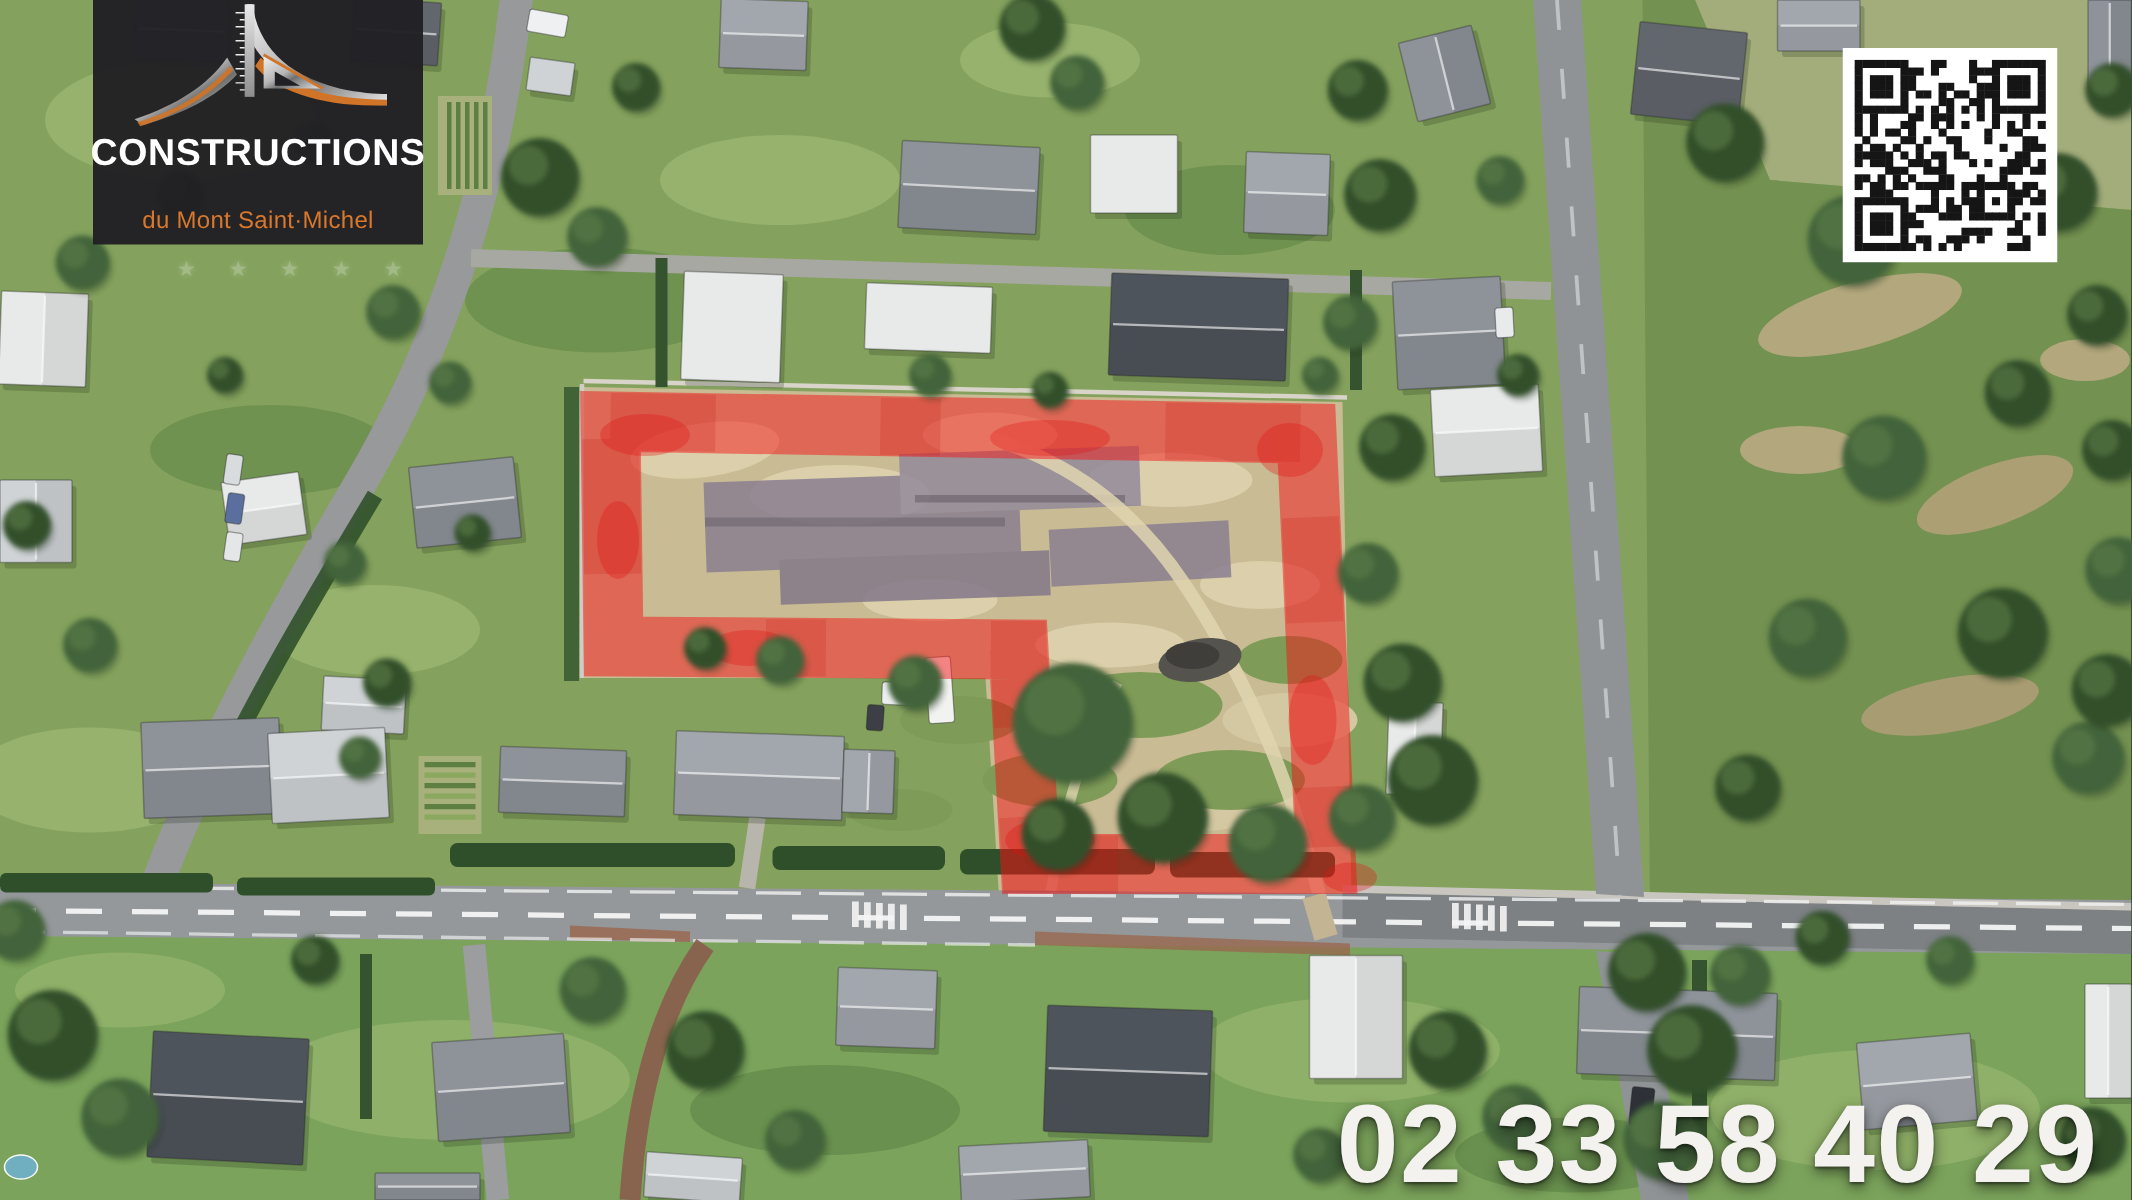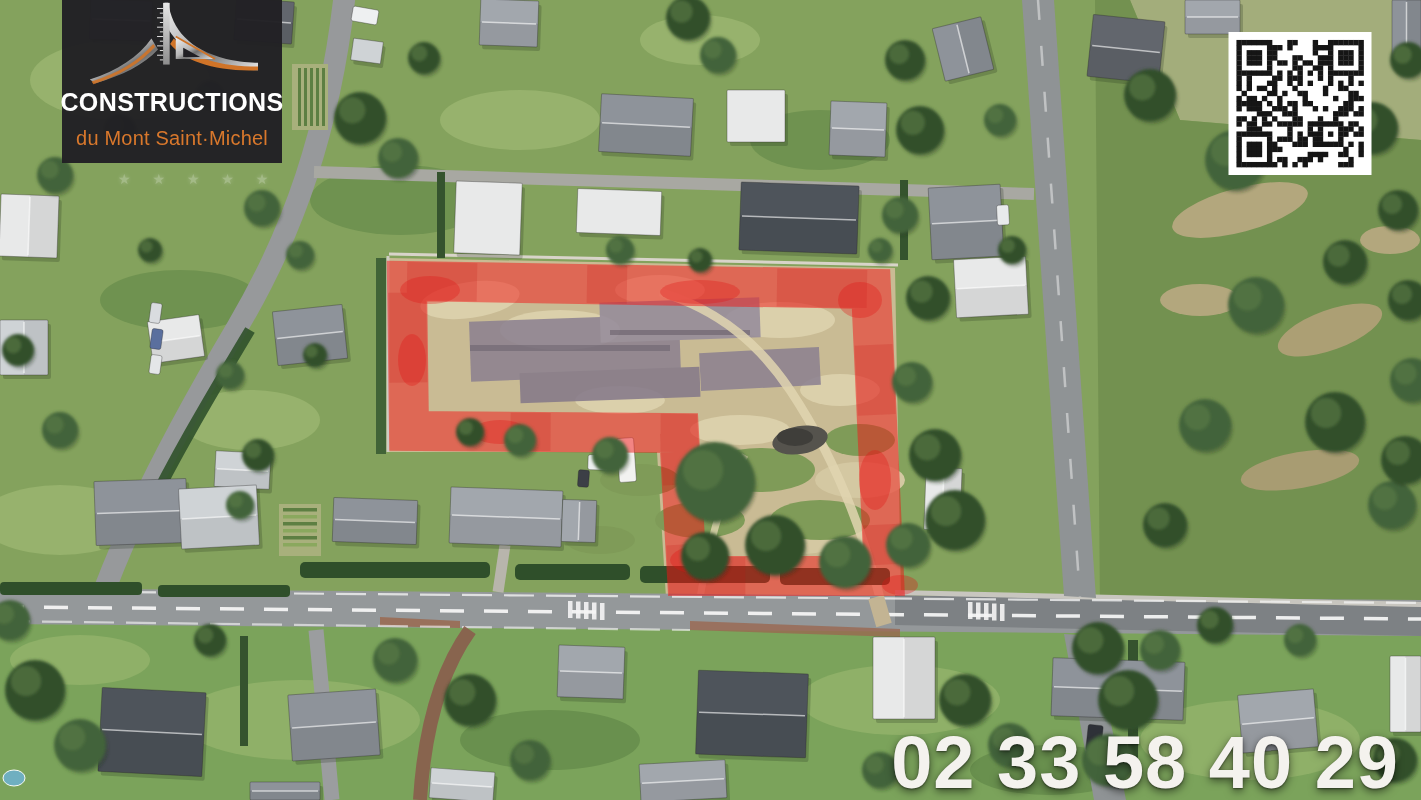--- a/index.html
+++ b/index.html
@@ -4,21 +4,21 @@
 <style>
   html,body{margin:0;padding:0;background:#101010}
   .stage{position:relative;width:1421px;height:800px;overflow:hidden;
          font-family:"Liberation Sans",sans-serif;background:#14532d}
   .scene{position:absolute;left:0;top:0}
   .logo{position:absolute;left:62px;top:0;width:220px;height:163px;
         background:rgba(33,32,36,.97);display:flex;flex-direction:column;
         align-items:center;box-sizing:border-box;padding-top:1px}
   .logo-icon{width:192px;height:86px;display:block}
   .logo-title{color:#fff;font-size:25px;font-weight:700;letter-spacing:.4px;line-height:1;margin-top:3px;white-space:nowrap}
-  .logo-sub{color:#d9782c;font-size:20px;margin-top:12px;letter-spacing:.2px;white-space:nowrap}
+  .logo-sub{color:#d9782c;font-size:16px;margin-top:24px;letter-spacing:.2px;white-space:nowrap}
   .watermark{position:absolute;left:118px;top:171px;color:#fff;opacity:.26;
              font-size:14px;letter-spacing:9px;text-shadow:0 0 5px #fff;filter:blur(.5px)}
   .qr{position:absolute;left:1228px;top:32px;width:144px;height:143px;display:block}
   .phone{position:absolute;right:22px;bottom:-2px;color:#f4f2ee;font-size:74px;
          font-weight:700;line-height:1.05;letter-spacing:1px;white-space:nowrap;
          text-shadow:0 3px 9px rgba(0,0,0,.55),0 1px 2px rgba(0,0,0,.45)}
 </style>
 </head>
 <body>
 

